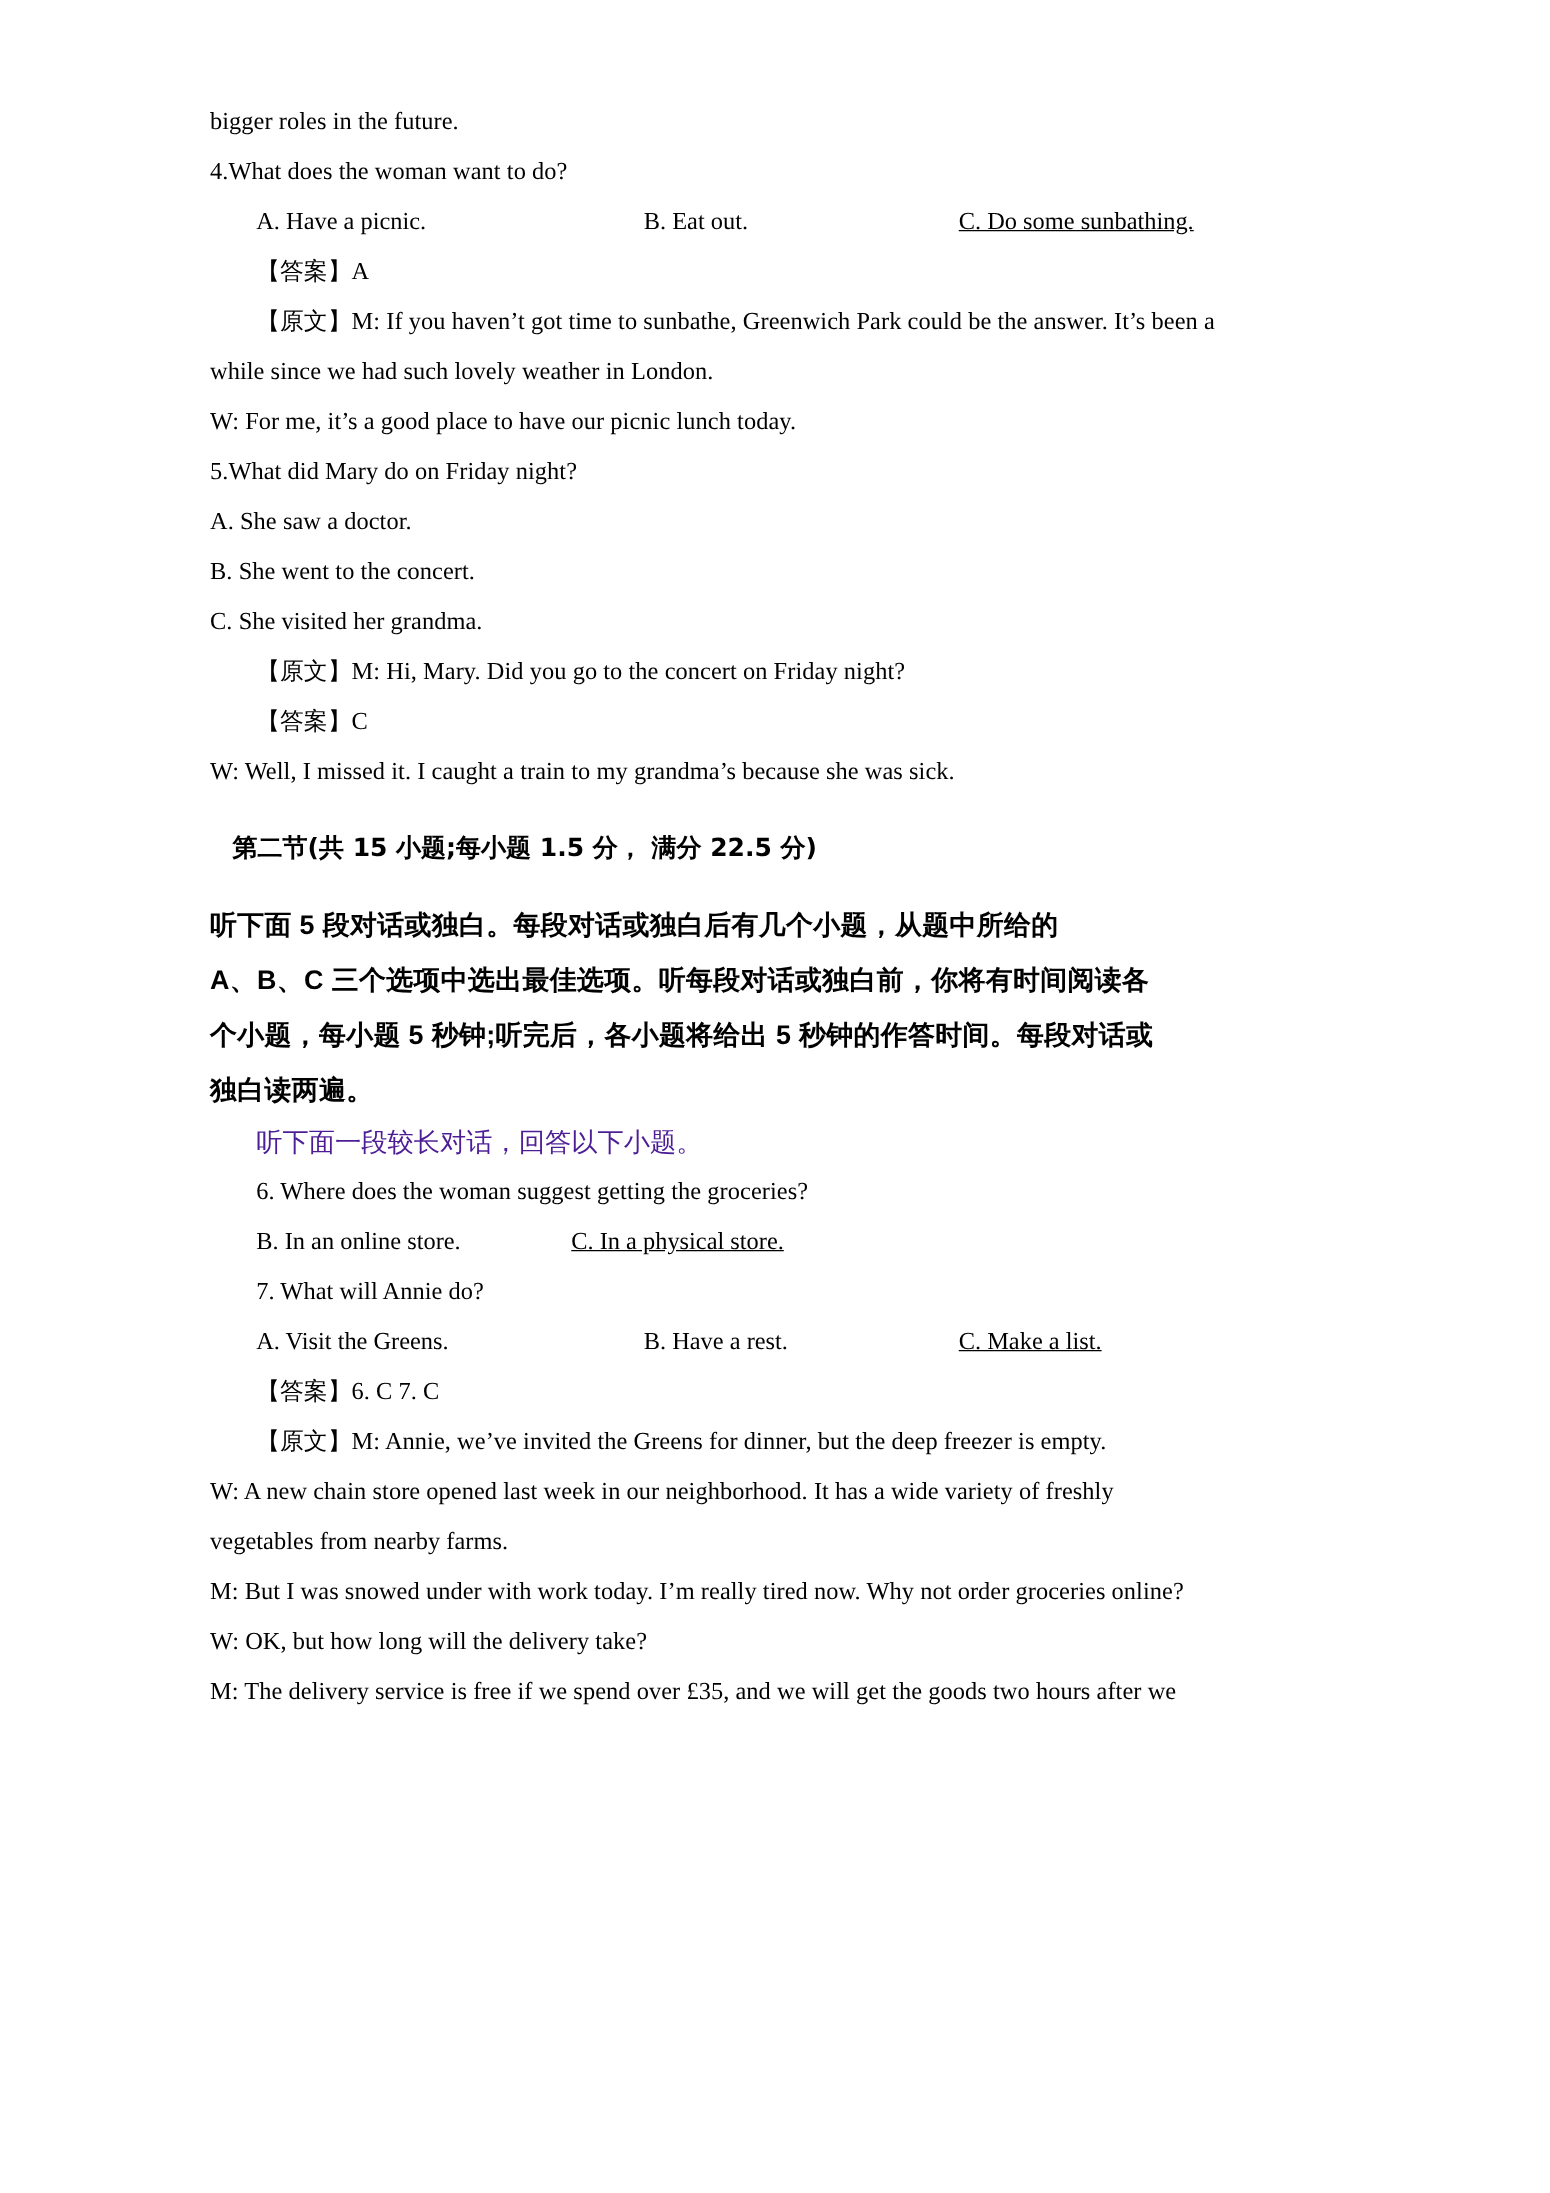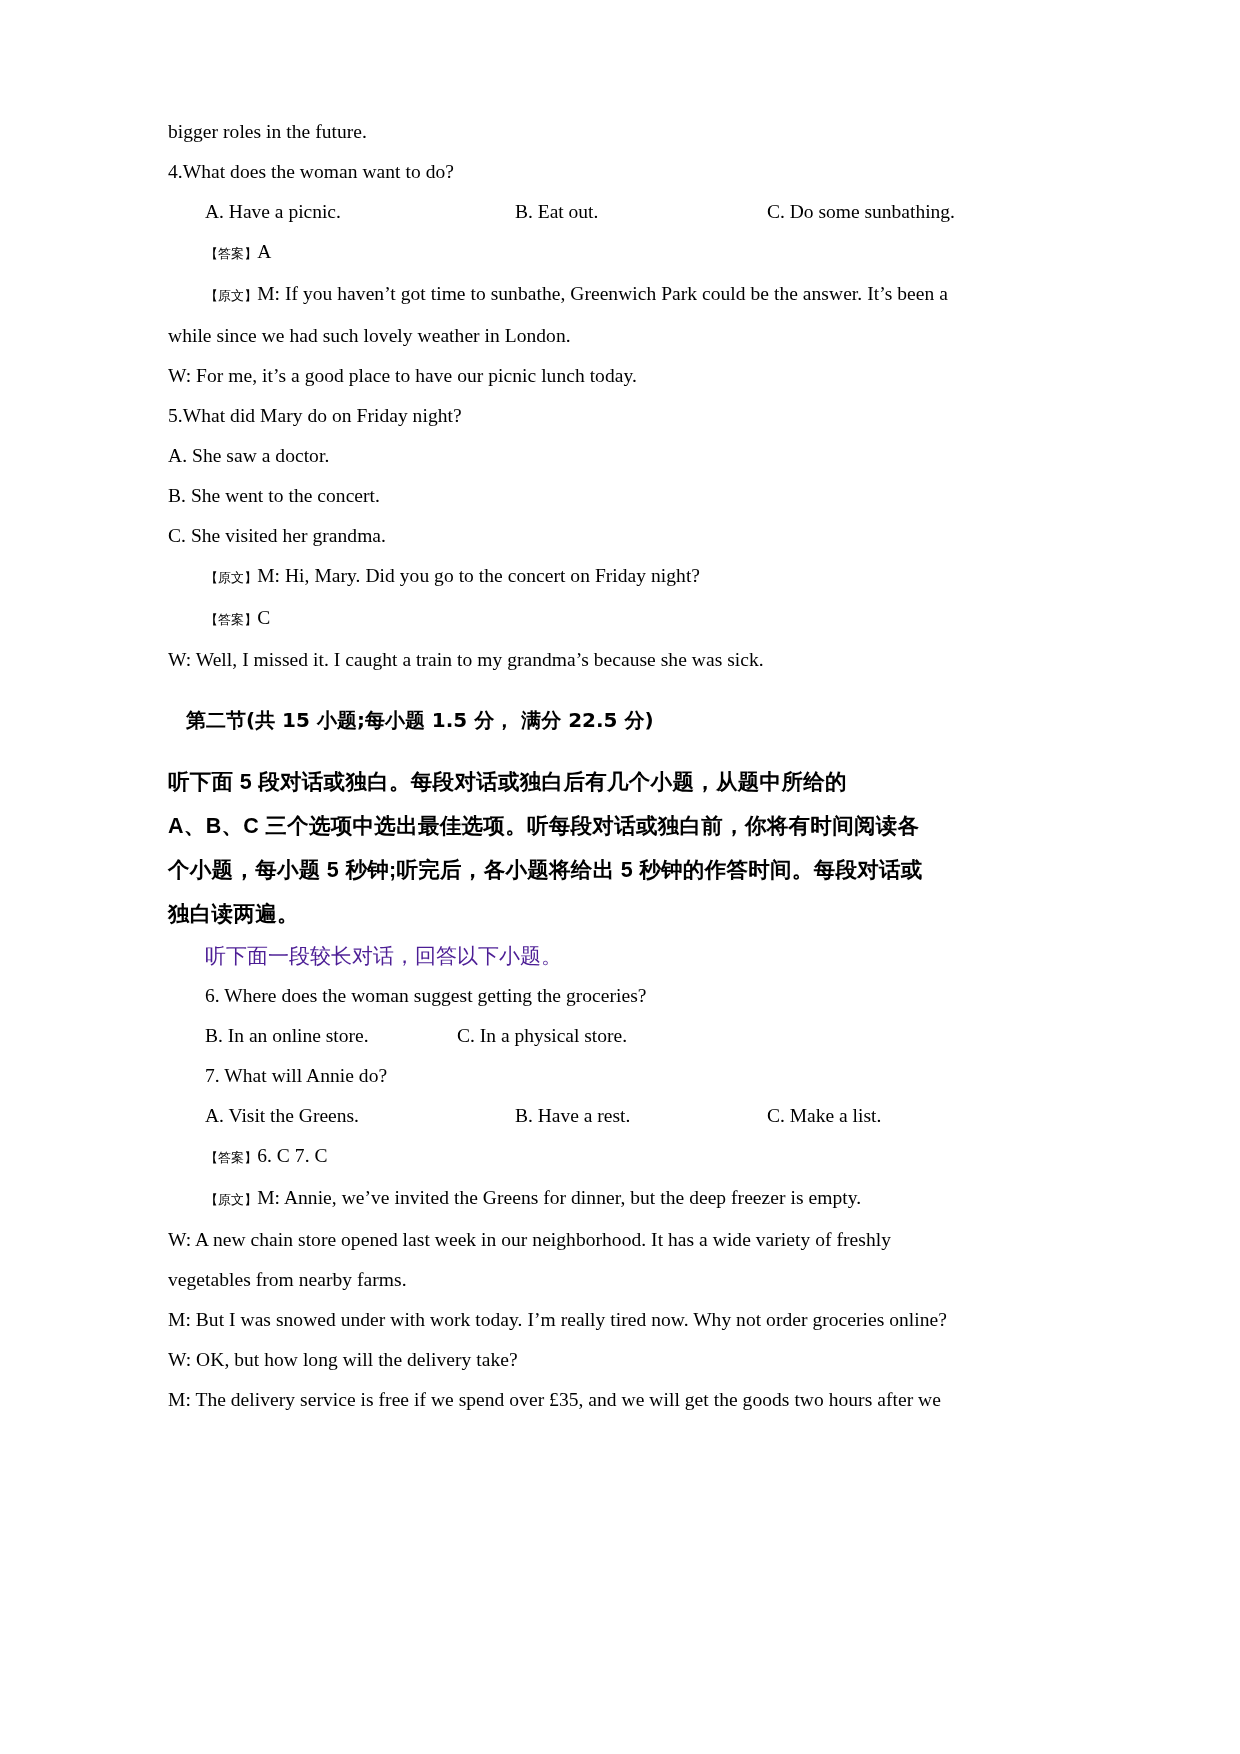--- a/index.html
+++ b/index.html
@@ -13,42 +13,42 @@
     font-family: "Liberation Serif", "DejaVu Serif", serif;
     color: #000000;
     -webkit-font-smoothing: none;
   }
   .page {
     position: relative;
     width: 1240px;
     height: 1754px;
     background: #ffffff;
     box-sizing: border-box;
-    padding: 112px 118px 0 168px;
+    padding: 78px 118px 0 168px;
   }
   .line {
     font-size: 19.5px;
     line-height: 40px;
     margin: 0;
     white-space: nowrap;
     letter-spacing: 0.05px;
   }
   
   .opts {
     display: flex;
     line-height: 40px;
     font-size: 19.5px;
     width: 100%;
   }
   .opts .col-a { width: 310px; flex: 0 0 310px; }
   .opts .col-b { width: 252px; flex: 0 0 252px; }
-  .opts .col-c { flex: 1 1 auto; }
+  .opts .col-c { flex: 1 1 auto; text-decoration: underline; }
   .marker {
     font-family: Liberation Sans, sans-serif;
-    font-size: 13px;
+    font-size: 19px;
   }
   
   .sec-head {
     font-size: 21px;
     line-height: 44px;
     font-weight: bold;
     margin: 18px;
     white-space: nowrap;
   }
   .sec-head .cjk-b {

